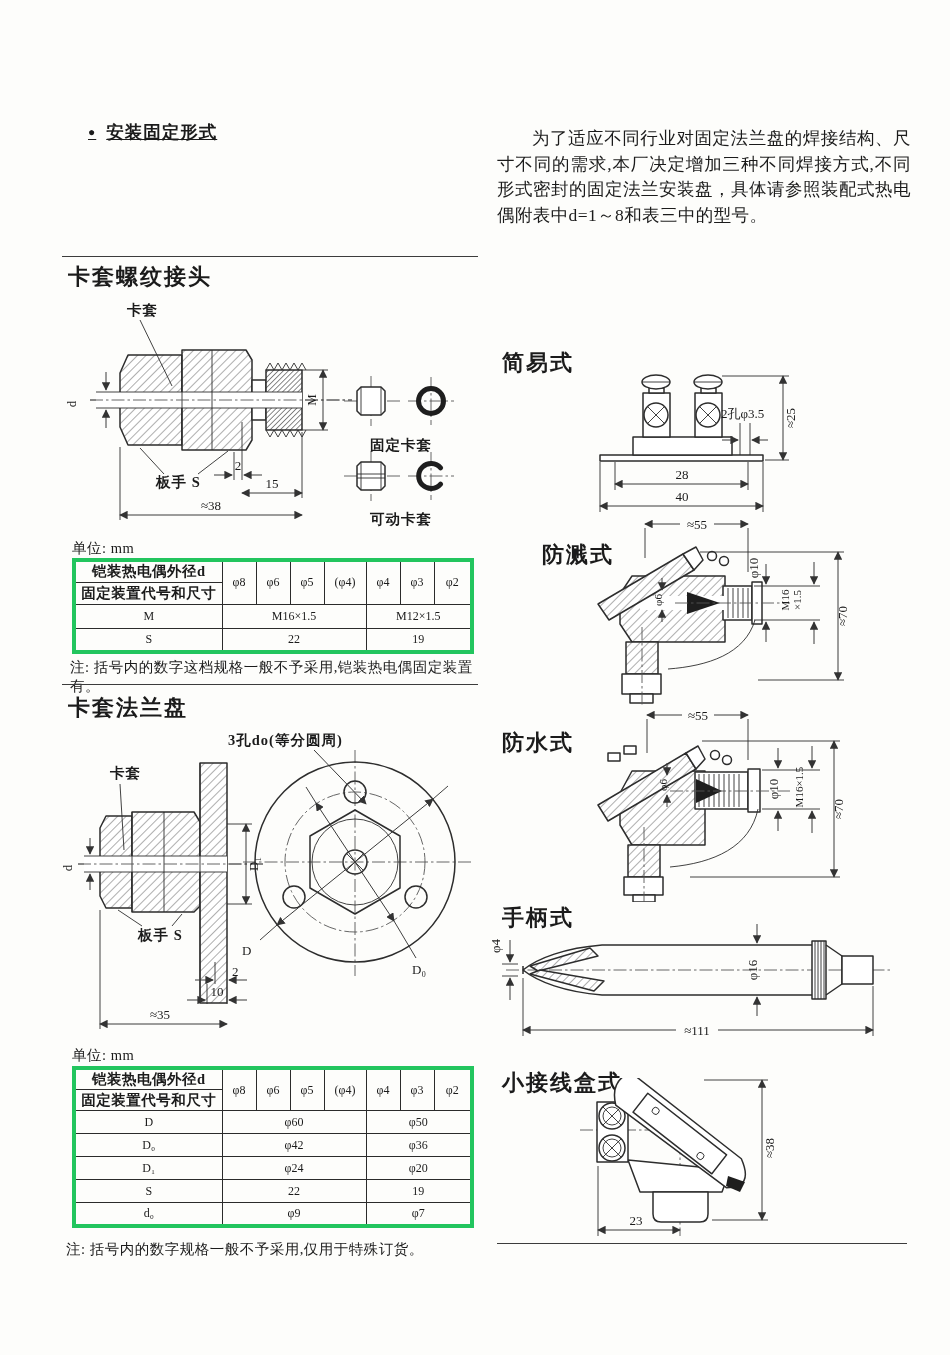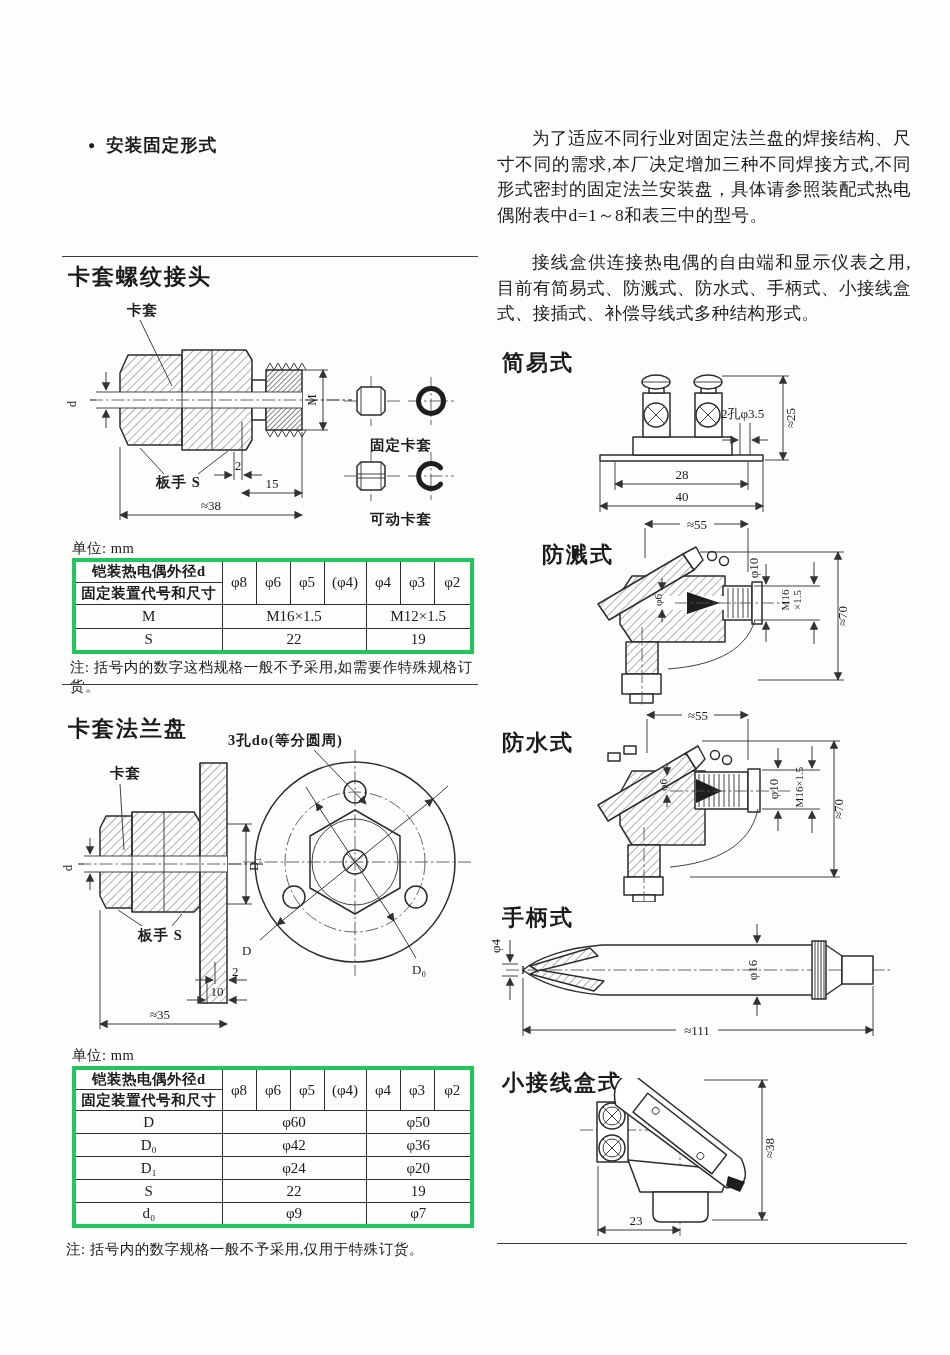--- a/index.html
+++ b/index.html
@@ -7,21 +7,21 @@
           font-family:"Liberation Serif","DejaVu Serif",serif; color:#1b1b1b; overflow:hidden; }
   .abs { position:absolute; }
   .heading { font-size:17.5px; font-weight:bold; letter-spacing:1px; }
   .bullet { font-size:12px; vertical-align:2px; margin-right:10px; }
   .para { font-size:17.5px; line-height:25.5px; text-align:justify; text-indent:2em; letter-spacing:0.4px; }
   .sec-title { font-size:22px; font-weight:bold; letter-spacing:2px; }
   .rule { border-top:1.7px solid #3c3c3c; height:0; }
   .unit { font-size:14.5px; letter-spacing:0.5px; }
   table.spec { border-collapse:collapse; table-layout:fixed; border:4px solid #22c55e; }
   table.spec td { border:1.4px solid #2b2b2b; text-align:center; vertical-align:middle;
-                  font-size:15px; padding:0; overflow:hidden; white-space:nowrap; }
+                  font-size:12px; padding:0; overflow:hidden; white-space:nowrap; }
   table.spec td.hdr { font-weight:bold; font-size:14.5px; letter-spacing:0.5px; }
   .note { font-size:14.5px; letter-spacing:0.5px; }
   svg text { font-family:"Liberation Serif","DejaVu Serif",serif; fill:#1b1b1b; }
   svg .tx { font-size:13px; }
   svg .ts { font-size:11px; }
   svg .tb { font-size:14.5px; font-weight:bold; letter-spacing:1px; }
   svg .s  { stroke:#2d2d2d; stroke-width:1.5; fill:none; stroke-linejoin:round; }
   svg .t  { stroke:#2d2d2d; stroke-width:0.9; fill:none; }
   svg .c  { stroke:#555;    stroke-width:0.9; fill:none; stroke-dasharray:13 3 2.5 3; }
   svg .d  { stroke:#3a3a3a; stroke-width:1;   fill:none; }
@@ -44,21 +44,21 @@
         <rect width="6" height="6" fill="#ffffff"></rect>
         <line x1="0" y1="0" x2="0" y2="6" stroke="#6b6b6b" stroke-width="1.1"></line>
       </pattern>
       <pattern id="hatd" width="3.6" height="3.6" patternUnits="userSpaceOnUse" patternTransform="rotate(45)">
         <rect width="3.6" height="3.6" fill="#ffffff"></rect>
         <line x1="0" y1="0" x2="0" y2="3.6" stroke="#3a3a3a" stroke-width="1.2"></line>
       </pattern>
     </defs>
   </svg>
 
-  <div class="abs heading" style="left:88px; top:133px;"><span class="bullet">●</span><span>安装固定形式</span></div>
+  <div class="abs heading" style="left:88px; top:120px;text-decoration:underline;"><span class="bullet">●</span><span>安装固定形式</span></div>
 
 
   <div class="abs rule" style="left:62px; top:256px; width:416px;"></div>
 
   <div class="abs sec-title" style="left:68px; top:262px;">卡套螺纹接头</div>
 
   <svg class="abs" style="left:60px; top:288px;" width="420" height="250" viewBox="0 0 420 250">
     <line class="c" x1="30" y1="112" x2="292" y2="112"></line>
 
     <polygon class="h" points="60,85 68,67 122,67 122,157 68,157 60,139"></polygon>
@@ -166,25 +166,25 @@
       <td colspan="3">M12×1.5</td>
     </tr>
     <tr style="height:24px">
       <td>S</td>
       <td colspan="4">22</td>
       <td colspan="3">19</td>
     </tr>
   </tbody>
     </table>
 
-  <div class="abs note" style="left:70px; top:658px; width:410px;">注: 括号内的数字这档规格一般不予采用,如需要作特殊规格订货。</div>
+  <div class="abs note" style="left:70px; top:658px; width:410px;">注: 括号内的数字这档规格一般不予采用,铠装热电偶固定装置有。</div>
 
   <div class="abs rule" style="left:62px; top:684px; width:416px;"></div>
 
-  <div class="abs sec-title" style="left:68px; top:714px;">卡套法兰盘</div>
+  <div class="abs sec-title" style="left:68px; top:693px;">卡套法兰盘</div>
 
   <svg class="abs" style="left:60px; top:712px;" width="420" height="333" viewBox="0 0 420 333">
 
     <line class="c" x1="18" y1="152" x2="205" y2="152"></line>
     <polygon class="h" points="40,116 46,104 72,104 72,196 46,196 40,184"></polygon>
     <polygon class="h" points="72,100 134,100 140,110 140,194 134,200 72,200"></polygon>
     <rect class="h" x="140" y="51" width="27" height="240"></rect>
     <rect x="24" y="144" width="143" height="16" fill="#ffffff" stroke="none"></rect>
     <line class="t" x1="24" y1="144" x2="167" y2="144"></line>
     <line class="t" x1="24" y1="160" x2="167" y2="160"></line>
@@ -305,21 +305,20 @@
       <td colspan="3">φ7</td>
     </tr>
   </tbody>
     </table>
 
   <div class="abs note" style="left:66px; top:1240px; width:410px;">注: 括号内的数字规格一般不予采用,仅用于特殊订货。</div>
 
   <div class="abs para" style="left:497px; top:126px; width:414px;">为了适应不同行业对固定法兰盘的焊接结构、尺寸不同的需求,本厂决定增加三种不同焊接方式,不同形式密封的固定法兰安装盘，具体请参照装配式热电偶附表中d=1～8和表三中的型号。</div>
 
 
-  <div class="abs para" style="left:497px; top:250px; width:414px;">接线盒供连接热电偶的自由端和显示仪表之用,目前有简易式、防溅式、防水式、手柄式、小接线盒式、接插式、补偿导线式多种结构形式。</div>
 
   <div class="abs sec-title" style="left:502px; top:348px;">简易式</div>
 
   <svg class="abs" style="left:490px; top:366px;" width="420" height="150" viewBox="0 0 420 150">
     <rect class="f" x="110" y="89" width="163" height="6"></rect>
     <rect class="f" x="143" y="71" width="99" height="18"></rect>
     <g>
       <rect class="f" x="153" y="27" width="27" height="44"></rect>
       <circle class="s" cx="166" cy="49" r="12"></circle>
       <line class="t" x1="158" y1="41" x2="174" y2="57"></line>

